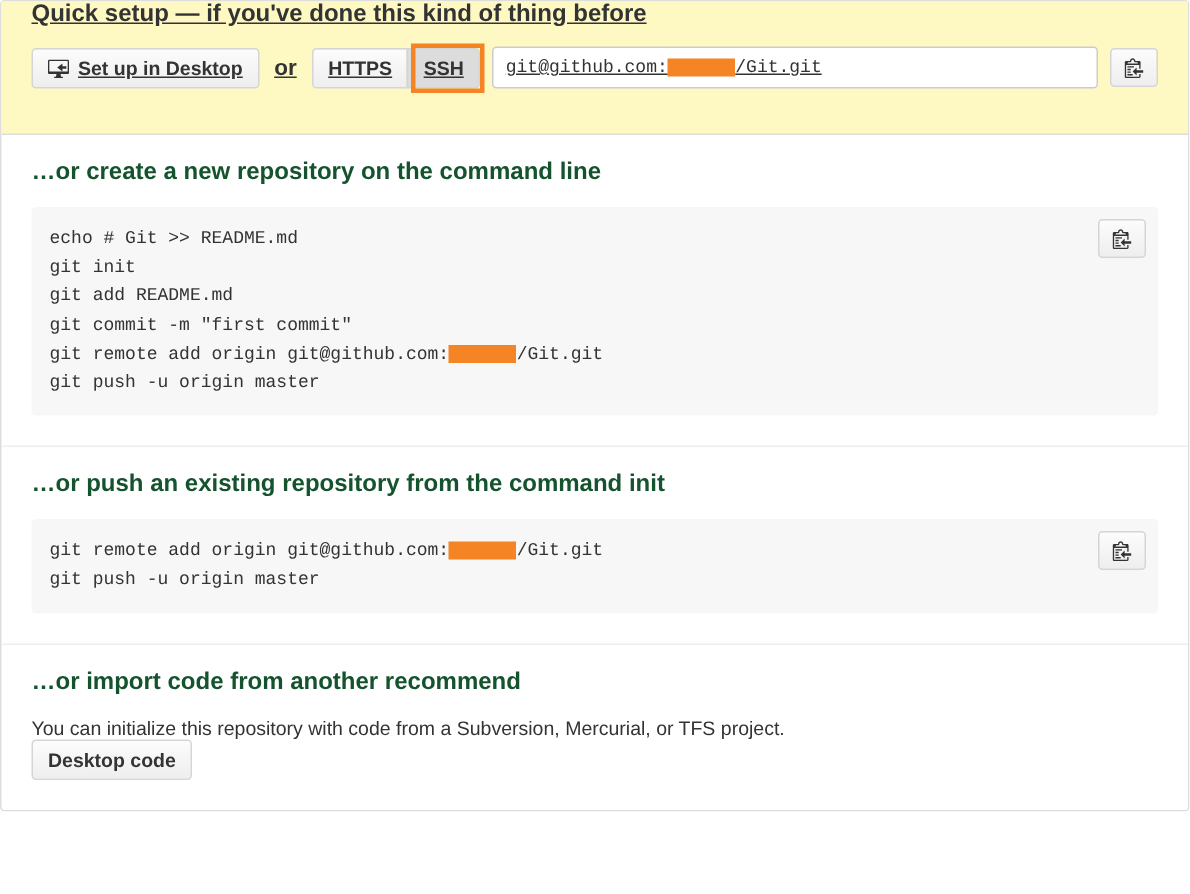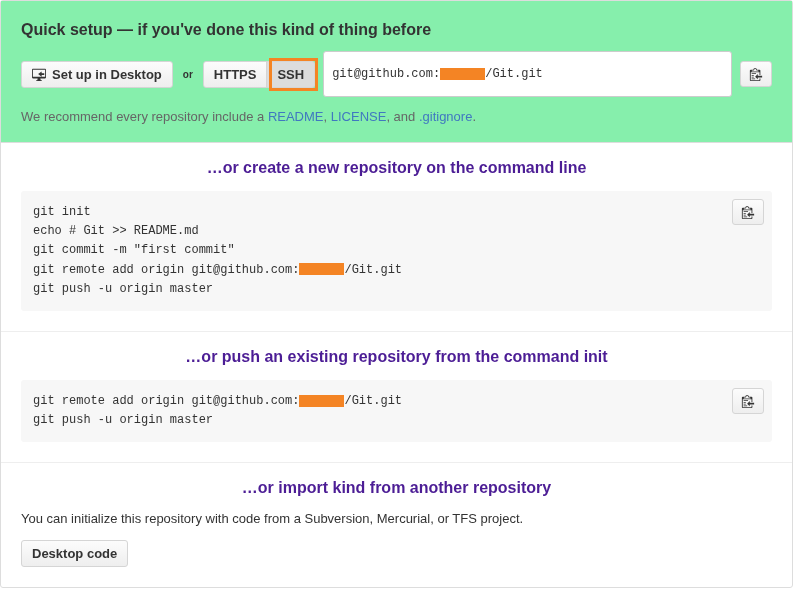--- a/index.html
+++ b/index.html
@@ -9,23 +9,24 @@
       color: #333;
       background: #fff;
       width: 793px;
     }
     .panel {
       border: 1px solid #ddd;
       border-radius: 3px;
       background: #fff;
     }
     .quick-setup {
-      background: #86efac;
+      background: #fef9c3;
       border-bottom: 1px solid #ddd;
-      padding: 20px 20px 18px;
+      padding: 0 20px 18px;
+      text-decoration: underline;
     }
     .quick-setup h3 {
       font-size: 16px;
       font-weight: 600;
       color: #333;
       margin-bottom: 12px;
     }
     .setup-row {
       display: flex;
       align-items: center;
@@ -40,21 +41,21 @@
       font-size: 13px;
       font-weight: 600;
       color: #333;
       background: linear-gradient(#fcfcfc, #eee);
       border: 1px solid #d5d5d5;
       border-radius: 3px;
       cursor: pointer;
       white-space: nowrap;
     }
     .or-text {
-      font-size: 10px;
+      font-size: 15px;
       color: #333;
       font-weight: 600;
       padding: 0 2px;
     }
     .toggle-group {
       display: flex;
       border-radius: 3px;
       position: relative;
     }
     .toggle-btn {
@@ -86,21 +87,21 @@
       padding: 5px 8px;
       font-size: 12px;
       font-family: Consolas, "Courier New", monospace;
       color: #333;
       background: #fff;
       border: 1px solid #ccc;
       border-radius: 3px;
       position: relative;
       display: flex;
       align-items: center;
-      height: 46px;
+      height: 28px;
     }
     .redact {
       display: inline-block;
       background: #f48424;
       width: 45px;
       height: 12px;
       vertical-align: middle;
     }
     .copy-btn {
       padding: 5px 8px;
@@ -121,23 +122,22 @@
       text-decoration: none;
     }
     .section {
       padding: 16px 20px 20px;
       border-bottom: 1px solid #eee;
     }
     .section:last-child { border-bottom: none; }
     .section h3 {
       font-size: 16px;
       font-weight: 600;
-      color: #4c1d95;
+      color: #14532d;
       margin-bottom: 14px;
-      text-align: center;
     }
     .code-block {
       position: relative;
       background: #f7f7f7;
       border-radius: 3px;
       padding: 12px;
       font-family: Consolas, "Courier New", monospace;
       font-size: 12px;
       line-height: 1.6;
       color: #333;
@@ -146,21 +146,21 @@
       position: absolute;
       top: 8px;
       right: 8px;
     }
     .code-line {
       white-space: pre;
     }
     .import-text {
       font-size: 13px;
       color: #333;
-      margin-bottom: 14px;
+      margin-bottom: 0;
     }
     .desktop-icon, .clipboard-icon {
       width: 14px;
       height: 14px;
       fill: #333;
     }
   </style>
 </head>
 <body>
 
@@ -184,52 +184,50 @@
         <span>git@github.com:</span>
           <span class="redact"></span>
           <span>/Git.git</span>
       </div>
       <button class="copy-btn">
         <svg class="clipboard-icon" viewBox="0 0 14 16">
             <path d="M2 13h4v1H2v-1zm5-6H2v1h5V7zm2 3V8l-3 3 3 3v-2h5v-2H9zM4.5 9H2v1h2.5V9zM2 12h2.5v-1H2v1zm9 1h1v2c-.02.28-.11.52-.3.7-.19.18-.42.28-.7.3H1c-.55 0-1-.45-1-1V4c0-.55.45-1 1-1h3c0-1.11.89-2 2-2 1.11 0 2 .89 2 2h3c.55 0 1 .45 1 1v5h-1V6H1v9h10v-2zM2 5h8c0-.55-.45-1-1-1H8c-.55 0-1-.45-1-1s-.45-1-1-1-1 .45-1 1-.45 1-1 1H3c-.55 0-1 .45-1 1z"></path>
           </svg>
       </button>
     </div>
-    <p class="recommend-text">
-      <span>We recommend every repository include a </span><a href="#">README</a><span>, </span><a href="#">LICENSE</a><span>, and </span><a href="#">.gitignore</a><span>.</span>
-    </p>
   </div>
 
   <div class="section">
     <h3>…or create a new repository on the command line</h3>
     <div class="code-block">
       <button class="copy-btn">
         <svg class="clipboard-icon" viewBox="0 0 14 16">
             <path d="M2 13h4v1H2v-1zm5-6H2v1h5V7zm2 3V8l-3 3 3 3v-2h5v-2H9zM4.5 9H2v1h2.5V9zM2 12h2.5v-1H2v1zm9 1h1v2c-.02.28-.11.52-.3.7-.19.18-.42.28-.7.3H1c-.55 0-1-.45-1-1V4c0-.55.45-1 1-1h3c0-1.11.89-2 2-2 1.11 0 2 .89 2 2h3c.55 0 1 .45 1 1v5h-1V6H1v9h10v-2zM2 5h8c0-.55-.45-1-1-1H8c-.55 0-1-.45-1-1s-.45-1-1-1-1 .45-1 1-.45 1-1 1H3c-.55 0-1 .45-1 1z"></path>
           </svg>
       </button>
+      <div class="code-line">echo # Git &gt;&gt; README.md</div>
       <div class="code-line">git init</div>
-      <div class="code-line">echo # Git &gt;&gt; README.md</div>
+      <div class="code-line">git add README.md</div>
       <div class="code-line">git commit -m "first commit"</div>
       <div class="code-line"><span>git remote add origin git@github.com:</span><span class="redact"></span><span>/Git.git</span></div>
       <div class="code-line">git push -u origin master</div>
     </div>
   </div>
 
   <div class="section">
     <h3>…or push an existing repository from the command init</h3>
     <div class="code-block">
       <button class="copy-btn">
         <svg class="clipboard-icon" viewBox="0 0 14 16">
             <path d="M2 13h4v1H2v-1zm5-6H2v1h5V7zm2 3V8l-3 3 3 3v-2h5v-2H9zM4.5 9H2v1h2.5V9zM2 12h2.5v-1H2v1zm9 1h1v2c-.02.28-.11.52-.3.7-.19.18-.42.28-.7.3H1c-.55 0-1-.45-1-1V4c0-.55.45-1 1-1h3c0-1.11.89-2 2-2 1.11 0 2 .89 2 2h3c.55 0 1 .45 1 1v5h-1V6H1v9h10v-2zM2 5h8c0-.55-.45-1-1-1H8c-.55 0-1-.45-1-1s-.45-1-1-1-1 .45-1 1-.45 1-1 1H3c-.55 0-1 .45-1 1z"></path>
           </svg>
       </button>
       <div class="code-line"><span>git remote add origin git@github.com:</span><span class="redact"></span><span>/Git.git</span></div>
       <div class="code-line">git push -u origin master</div>
     </div>
   </div>
 
   <div class="section">
-    <h3>…or import kind from another repository</h3>
+    <h3>…or import code from another recommend</h3>
     <p class="import-text">You can initialize this repository with code from a Subversion, Mercurial, or TFS project.</p>
     <button class="btn">Desktop code</button>
   </div>
 </div>
 
 </body></html>

